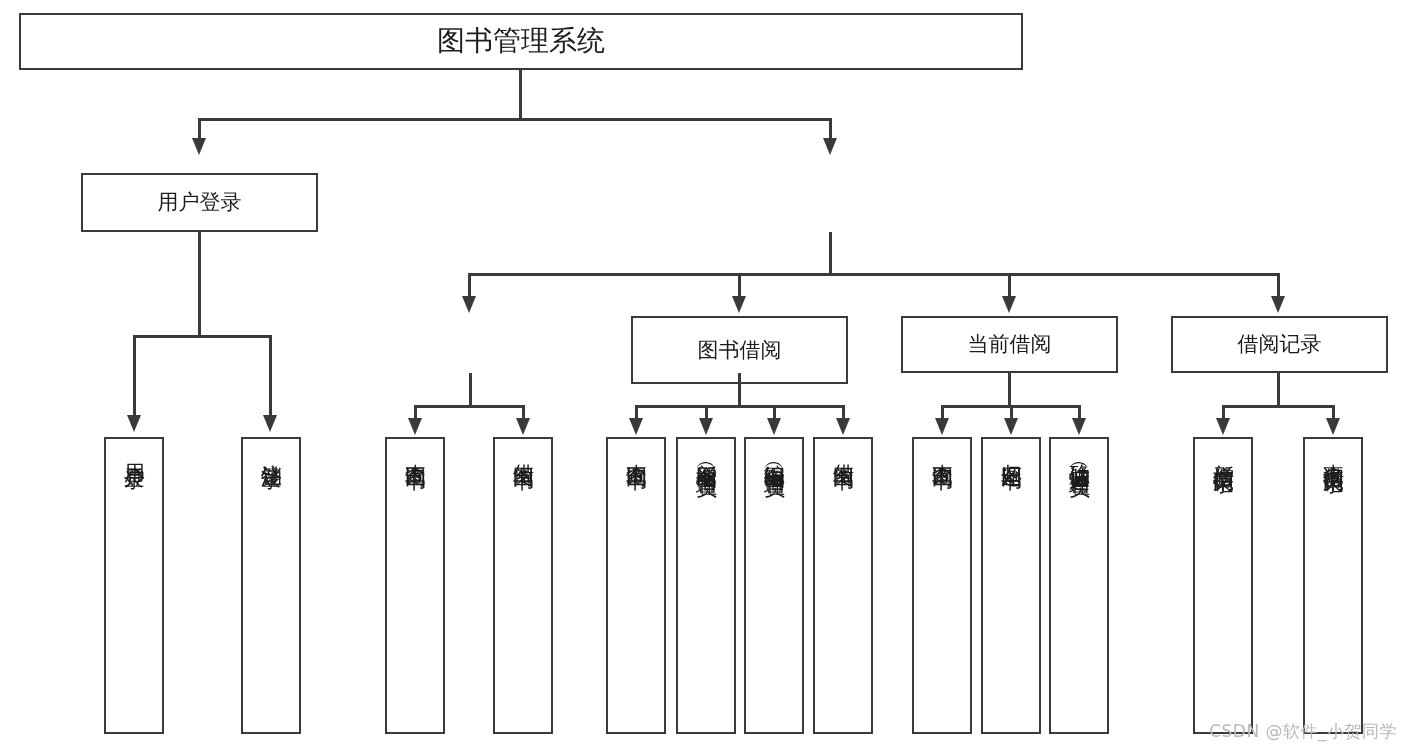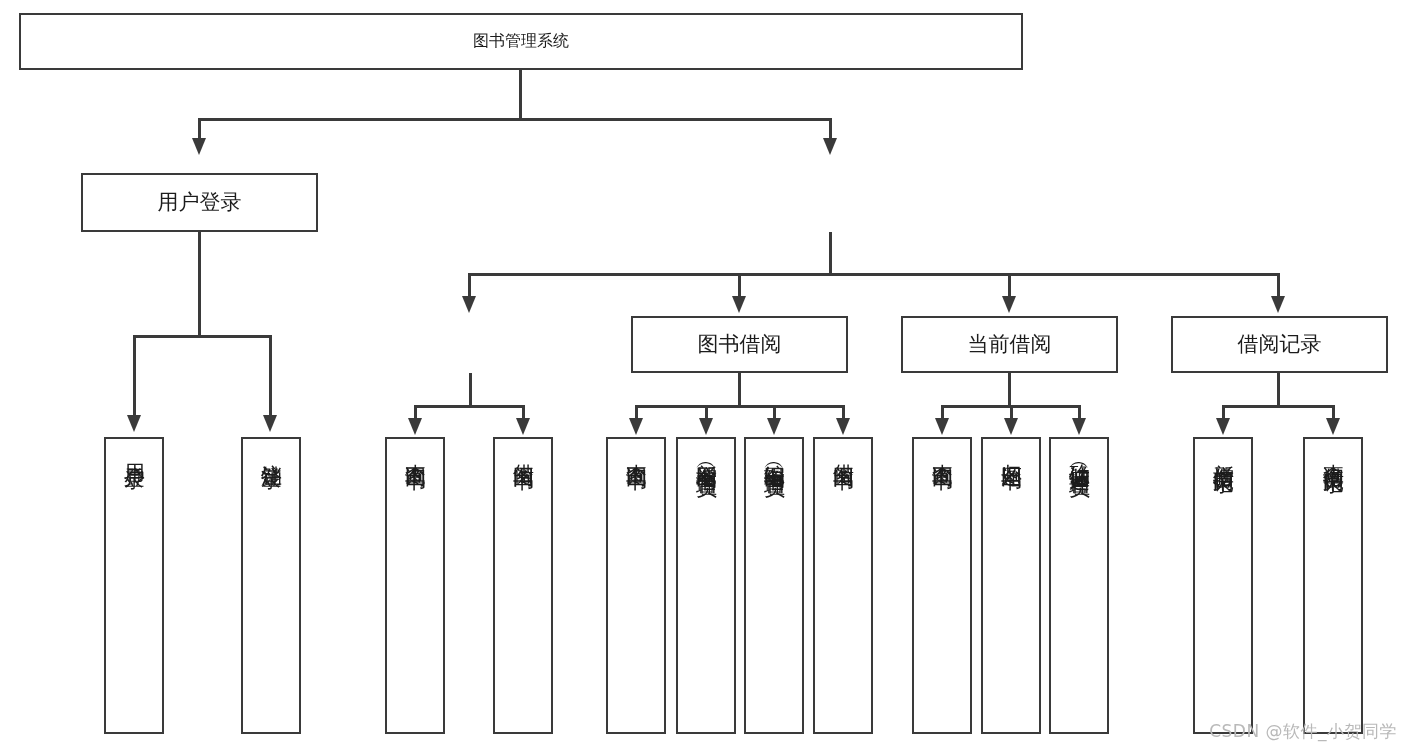--- a/index.html
+++ b/index.html
@@ -32,21 +32,21 @@
   .node .label {
     text-align: center;
     line-height: 1.15;
     white-space: nowrap;
   }
   
   .node.horiz .label {
     font-size: 21px;
     writing-mode: horizontal-tb;
   }
-  .node.root .label { font-size: 16px; }
+  .node.root .label { font-size: 28px; }
   
   .node.vert {
     align-items: flex-start;
     padding-top: 8px;
   }
   .node.vert .label {
     writing-mode: vertical-rl;
     text-orientation: upright;
     font-size: 21px;
     letter-spacing: 2px;
@@ -115,21 +115,21 @@
   <div class="seg h" style="left:468px; top:273px; width:811px;"></div>
   <div class="seg v" style="left:468px; top:273px; height:26px;"></div>
   <div class="arrow" style="left:462px; top:296px;"></div>
   <div class="seg v" style="left:738px; top:273px; height:26px;"></div>
   <div class="arrow" style="left:732px; top:296px;"></div>
   <div class="seg v" style="left:1008px; top:273px; height:26px;"></div>
   <div class="arrow" style="left:1002px; top:296px;"></div>
   <div class="seg v" style="left:1277px; top:273px; height:26px;"></div>
   <div class="arrow" style="left:1271px; top:296px;"></div>
 
-  <div class="node horiz" style="left:631px; top:316px; width:217px; height:57px;">
+  <div class="node horiz" style="left:631px; top:316px; width:217px; height:68px;">
     <span class="label">图书借阅</span>
   </div>
   <div class="node horiz" style="left:901px; top:316px; width:217px; height:57px;">
     <span class="label">当前借阅</span>
   </div>
   <div class="node horiz" style="left:1171px; top:316px; width:217px; height:57px;">
     <span class="label">借阅记录</span>
   </div>
 
   <div class="seg v" style="left:469px; top:373px; height:32px;"></div>

